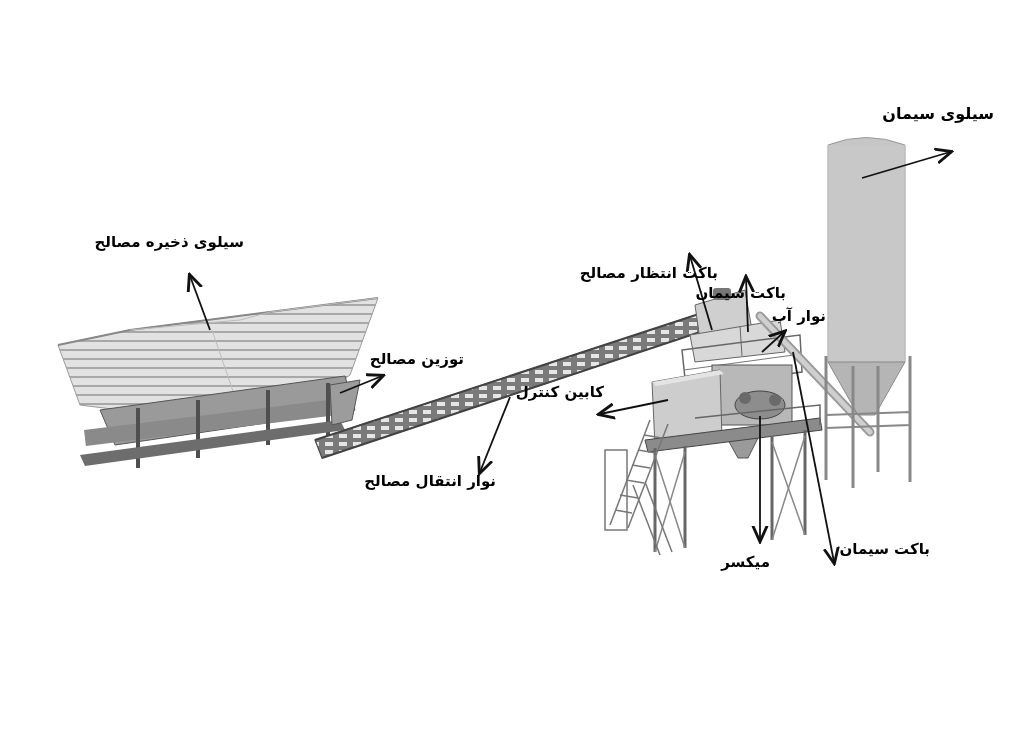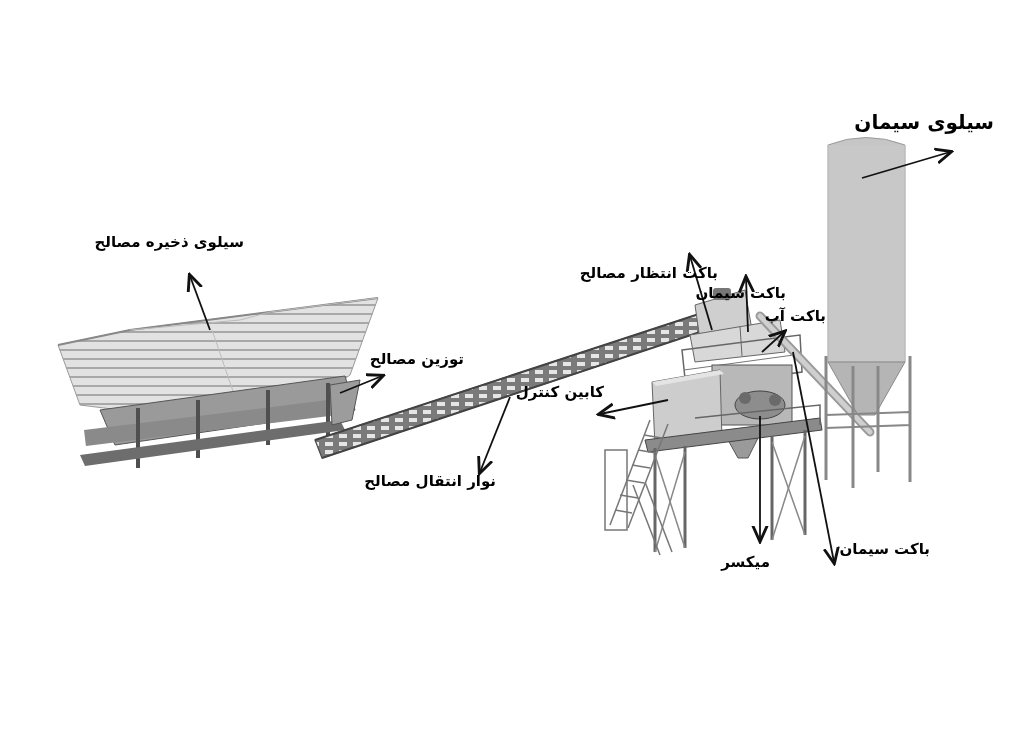--- a/index.html
+++ b/index.html
@@ -136,23 +136,23 @@
     <line x1="712" y1="330" x2="690" y2="256"></line>
     <line x1="748" y1="332" x2="746" y2="278"></line>
     <line x1="762" y1="352" x2="784" y2="332"></line>
     <line x1="668" y1="400" x2="600" y2="414"></line>
     <line x1="760" y1="416" x2="760" y2="540"></line>
     <line x1="793" y1="352" x2="834" y2="562"></line>
   </g>
 </svg>
 
   
-  <div class="label" style="right:30px; top:110px; font-size:20px;">سیلوی سیمان</div>
+  <div class="label" style="right:30px; top:104px; font-size:16px;">سیلوی سیمان</div>
   <div class="label" style="right:306px; top:228px;margin-top:36px;">باکت انتظار مصالح</div>
   <div class="label" style="right:238px; top:256px;margin-top:28px;">باکت سیمان</div>
-  <div class="label" style="right:198px; top:307px;">باکت آب</div>
+  <div class="label" style="right:198px; top:307px;">نوار آب</div>
   <div class="label" style="right:780px; top:233px;">سیلوی ذخیره مصالح</div>
   <div class="label" style="right:560px; top:350px;">توزین مصالح</div>
   <div class="label" style="right:420px; top:383px;text-align:right;">کابین کنترل</div>
   <div class="label" style="right:528px; top:472px;">نوار انتقال مصالح</div>
   <div class="label" style="right:254px; top:553px;text-align:right;">میکسر</div>
   <div class="label" style="right:94px; top:540px;">باکت سیمان</div>
 </div>
 
 </body></html>

